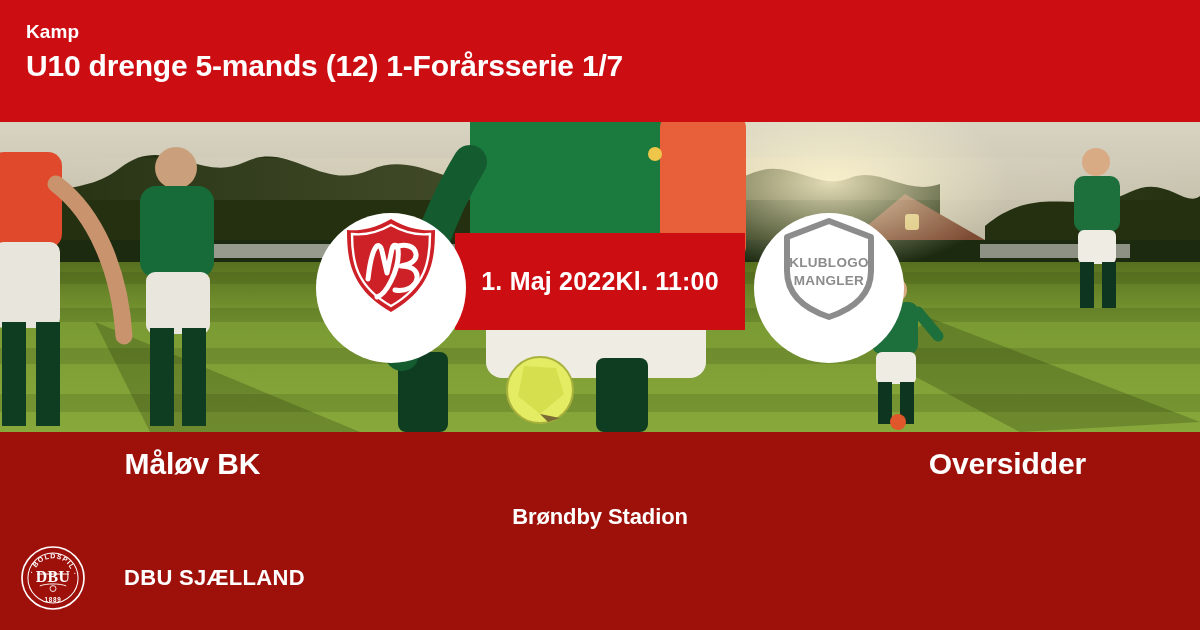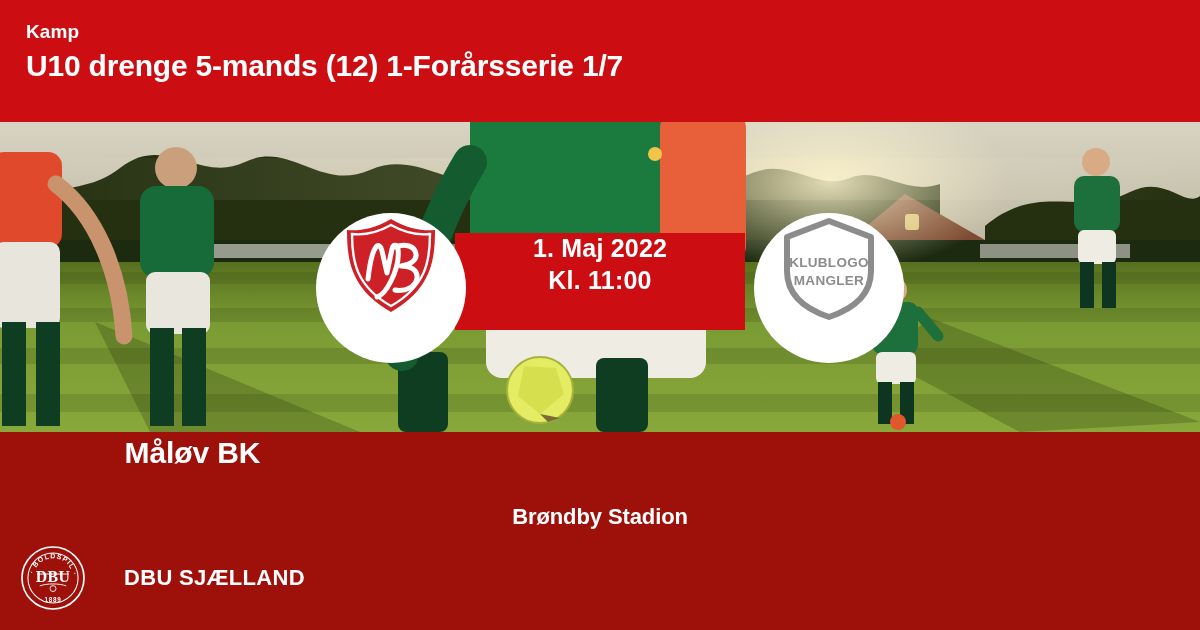--- a/index.html
+++ b/index.html
@@ -30,40 +30,40 @@
   .photo {
     position:absolute; left:0; top:122px; width:1200px; height:310px;
     overflow:hidden; background:#3a4a20;
   }
   .photo svg { display:block; width:1200px; height:310px; }
 
   
   .date-band {
     position:absolute; left:455px; top:233px; width:290px; height:97px;
     background:#CC0D12; z-index:3;
-    display:flex; flex-direction:column; align-items:center; 
+    display:flex; flex-direction:row; align-items:center; justify-content:center;
   }
   .date-line {
     color:#ffffff; font-size:25px; font-weight:bold; line-height:1.26;
     letter-spacing:.2px; white-space:nowrap;
   }
 
   
   .badge {
     position:absolute; top:213px; width:150px; height:150px;
     border-radius:50%; background:#ffffff; z-index:4;
     display:flex; justify-content:center;
   }
   .badge-home { left:316px; }
   .badge-away { left:754px; }
 
   
   .bottom { position:absolute; left:0; top:432px; width:1200px; height:198px; background:#9E110B; }
   .team-names {
-    position:absolute; top:3px; left:0; width:1200px;
+    position:absolute; top:14px; left:0; width:1200px;
     display:flex; align-items:flex-start;
   }
   .team-name {
     color:#ffffff; font-size:30px; font-weight:bold; text-align:center;
     letter-spacing:-.1px; line-height:1.2;
   }
   .team-home { width:600px; padding-right:215px; }
   .team-away { width:600px; padding-left:215px; }
   .venue {
     position:absolute; top:72px; left:0; width:1200px; text-align:center;
@@ -217,20 +217,21 @@
     <svg width="104" height="110" viewBox="0 0 104 110">
       <path d="M52 8 L94 24 L94 58 C94 82 76 96 52 104 C28 96 10 82 10 58 L10 24 Z" fill="none" stroke="#8C8C8C" stroke-width="6" stroke-linejoin="round"></path>
       <text x="52" y="54" text-anchor="middle" font-family="Liberation Sans, sans-serif" font-size="13.5" font-weight="bold" letter-spacing="0.3" fill="#8C8C8C">KLUBLOGO</text>
       <text x="52" y="72" text-anchor="middle" font-family="Liberation Sans, sans-serif" font-size="13.5" font-weight="bold" letter-spacing="0.3" fill="#8C8C8C">MANGLER</text>
     </svg>
   </div>
 
   <div class="bottom">
     <div class="team-names">
       <div class="team-name team-home">Måløv BK</div>
+      <div class="team-name team-away">Oversidder</div>
     </div>
     <div class="venue">Brøndby Stadion</div>
   </div>
 
   <div class="footer">
     <svg class="dbu-mark" viewBox="0 0 100 100">
       <circle cx="50" cy="50" r="47" fill="none" stroke="#ffffff" stroke-width="2.5"></circle>
       <circle cx="50" cy="50" r="38" fill="none" stroke="#ffffff" stroke-width="1.6"></circle>
       <defs>
         <path id="ringtop" d="M50,50 m-30,0 a30,30 0 1,1 60,0" fill="none"></path>

